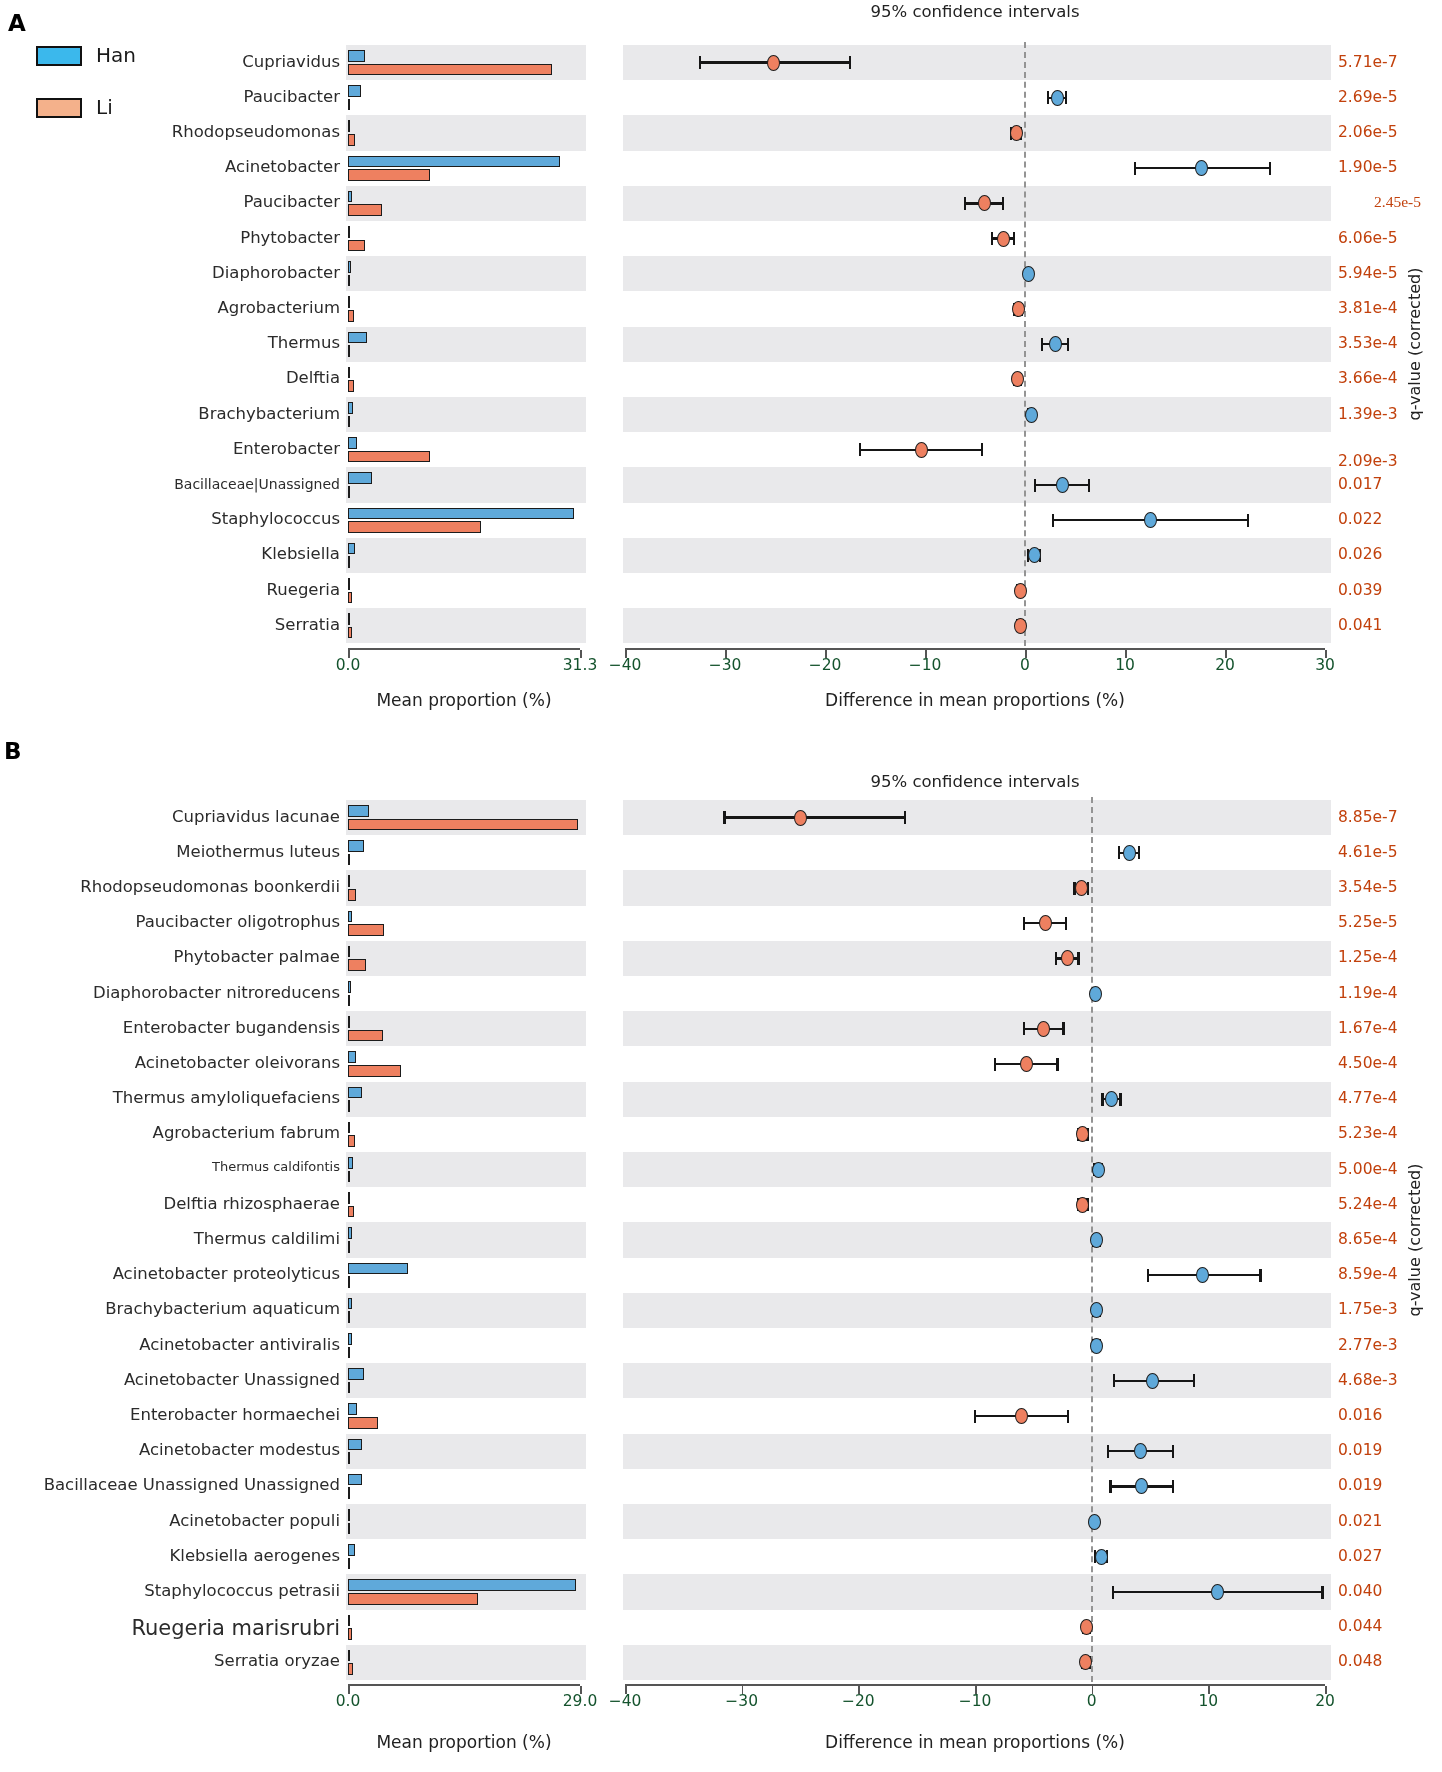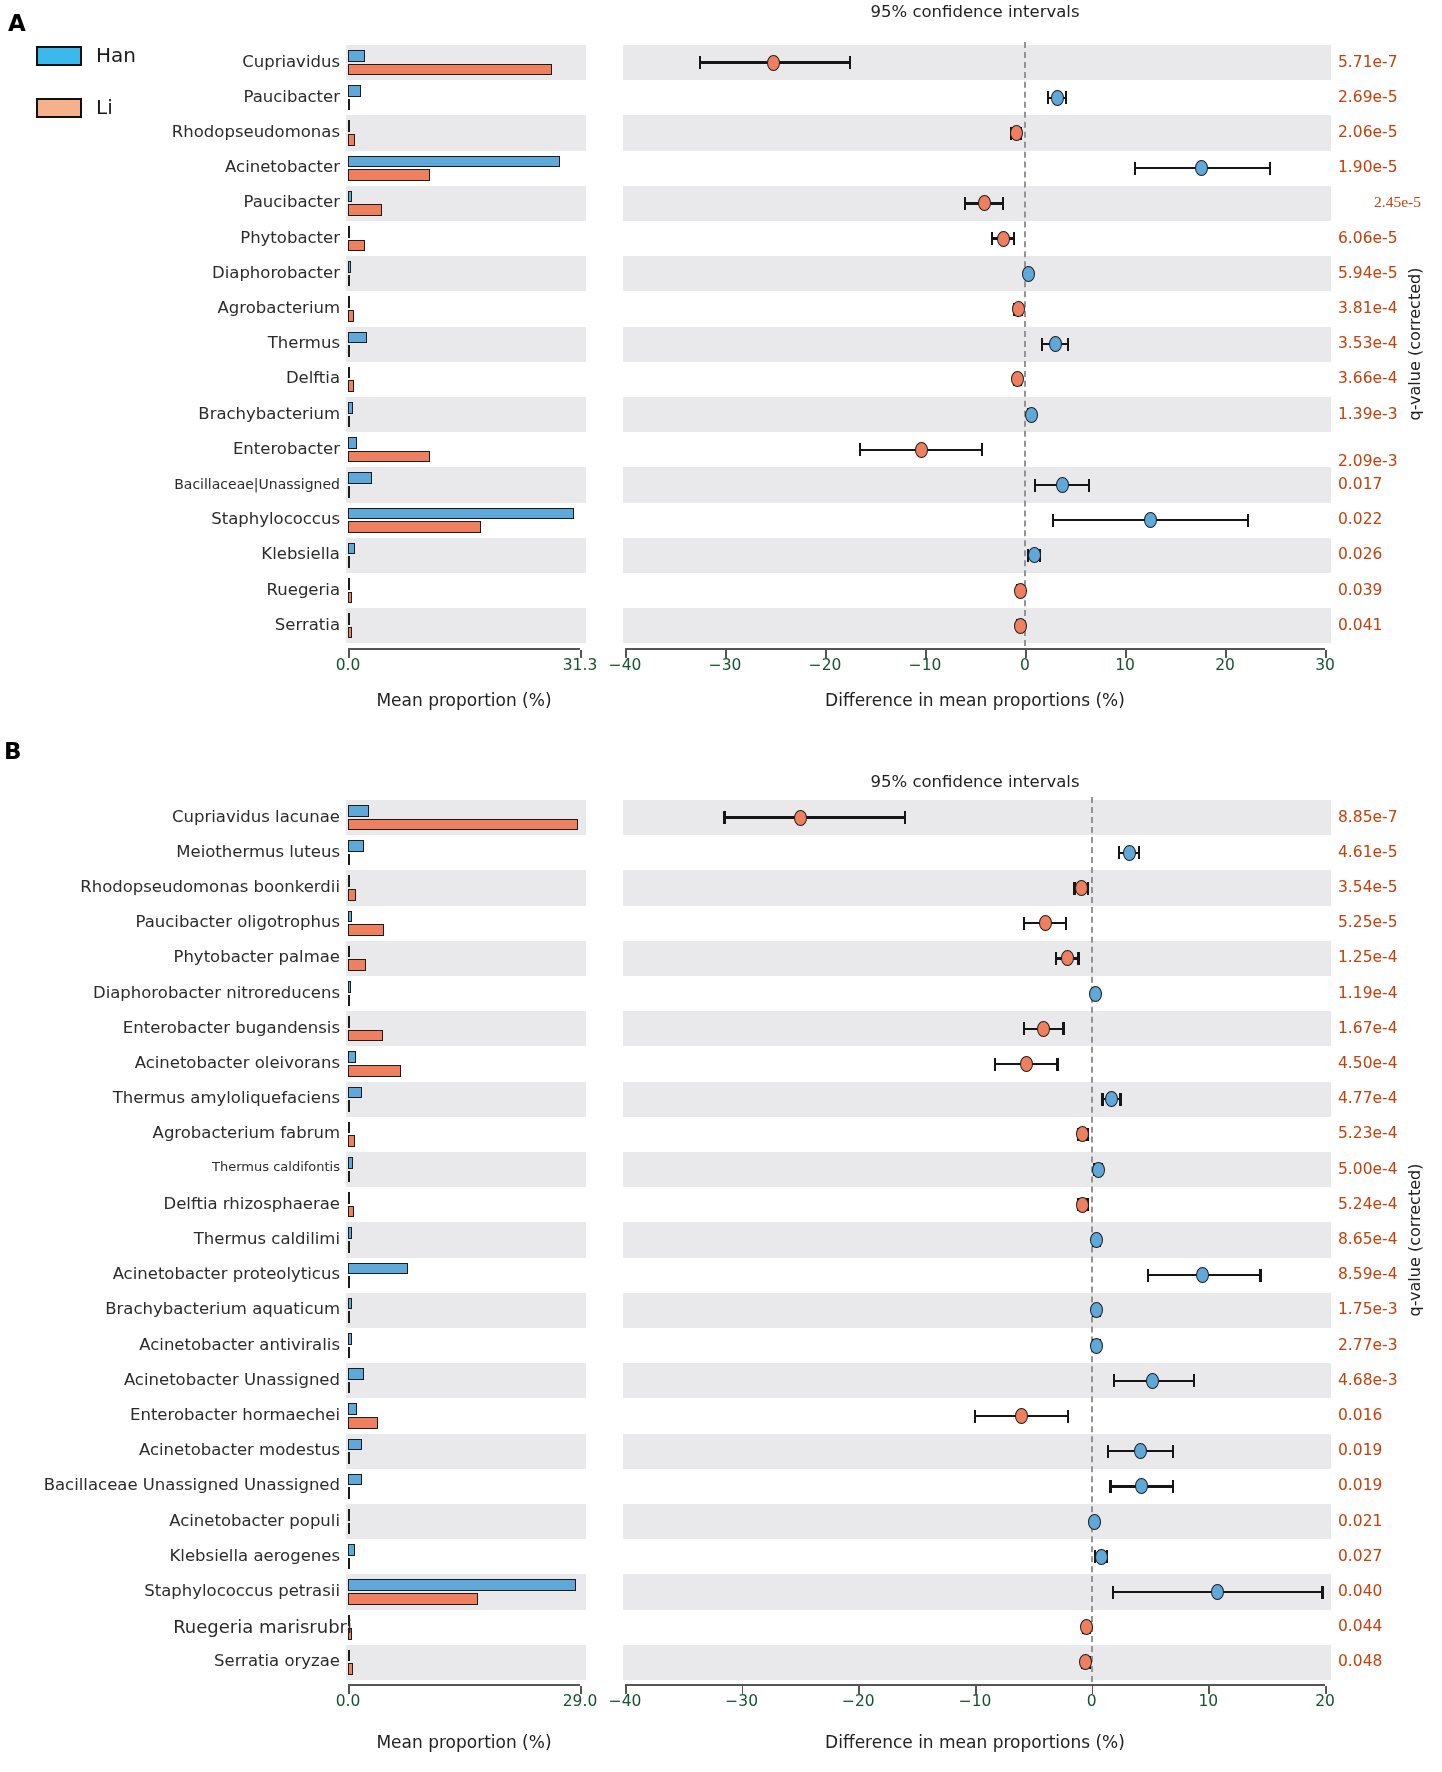--- a/index.html
+++ b/index.html
@@ -421,21 +421,21 @@
     <div class="band" style="left: 346px; top: 1574.4px; width: 240px; height: 35.2px;"></div>
     <div class="band" style="left: 623px; top: 1574.4px; width: 708px; height: 35.2px;"></div>
     <div class="taxon" style="left: 0px; top: 1581px; width: 340px; font-size: 16.5px;">Staphylococcus petrasii</div>
     <div class="bar" style="left: 348px; top: 1579.4px; width: 228px; height: 11.6px; background: rgb(95, 169, 218);"></div>
     <div class="bar" style="left: 348px; top: 1593px; width: 129.6px; height: 11.6px; background: rgb(238, 128, 96);"></div>
     <div class="ciline" style="left: 1112.67px; top: 1590.8px; width: 210px; height: 2.4px;"></div>
     <div class="cicap" style="left: 1111.67px; top: 1585.5px; width: 2.4px; height: 13px;"></div>
     <div class="cicap" style="left: 1321.27px; top: 1585.5px; width: 2.4px; height: 13px;"></div>
     <div class="cidot" style="left: 1211.17px; top: 1584px; width: 13px; height: 16px; background: rgb(95, 169, 218);"></div>
     <div class="qval" style="left: 1338px; top: 1582px;">0.040</div>
-    <div class="taxon" style="left: 12px; top: 1616.2px; width: 340px; font-size: 18px; text-align: right;">Ruegeria marisrubri</div>
+    <div class="taxon" style="left: 0px; top: 1616.2px; width: 340px; font-size: 21px; text-align: right;">Ruegeria marisrubri</div>
     <div class="bar" style="left: 348px; top: 1614.6px; width: 1px; height: 11.6px; background: rgb(95, 169, 218);"></div>
     <div class="bar" style="left: 348px; top: 1628.2px; width: 4px; height: 11.6px; background: rgb(238, 128, 96);"></div>
     <div class="ciline" style="left: 1082.92px; top: 1626px; width: 7px; height: 2.4px;"></div>
     <div class="cicap" style="left: 1081.92px; top: 1620.7px; width: 2.4px; height: 13px;"></div>
     <div class="cicap" style="left: 1088.52px; top: 1620.7px; width: 2.4px; height: 13px;"></div>
     <div class="cidot" style="left: 1079.92px; top: 1619.2px; width: 13px; height: 16px; background: rgb(238, 128, 96);"></div>
     <div class="qval" style="left: 1338px; top: 1617.2px;">0.044</div>
     <div class="band" style="left: 346px; top: 1644.8px; width: 240px; height: 35.2px;"></div>
     <div class="band" style="left: 623px; top: 1644.8px; width: 708px; height: 35.2px;"></div>
     <div class="taxon" style="left: 0px; top: 1651.4px; width: 340px; font-size: 16.5px;">Serratia oryzae</div>

